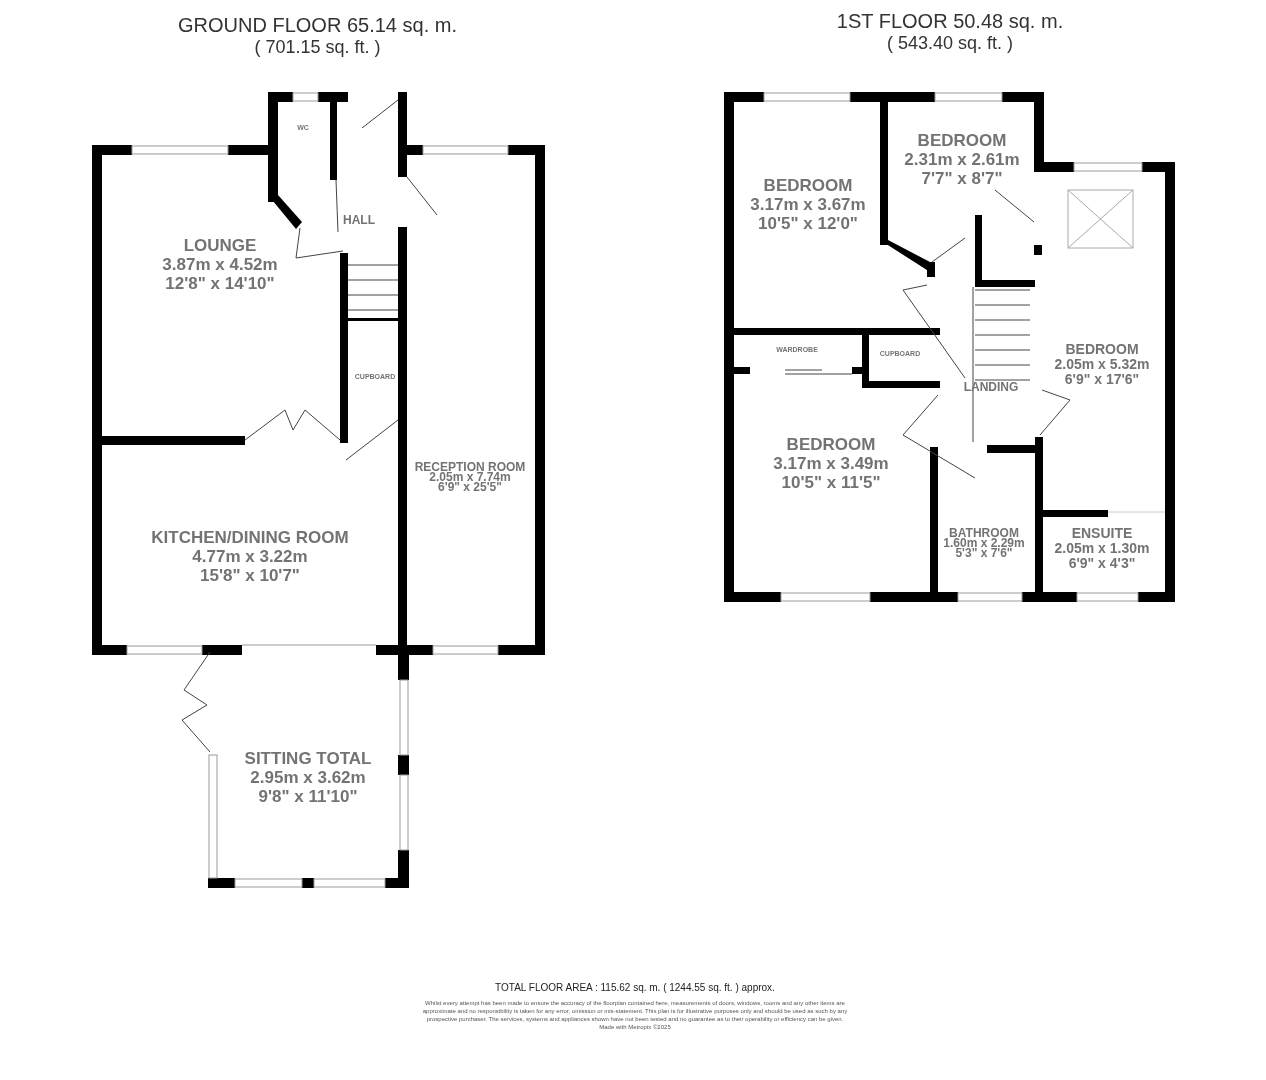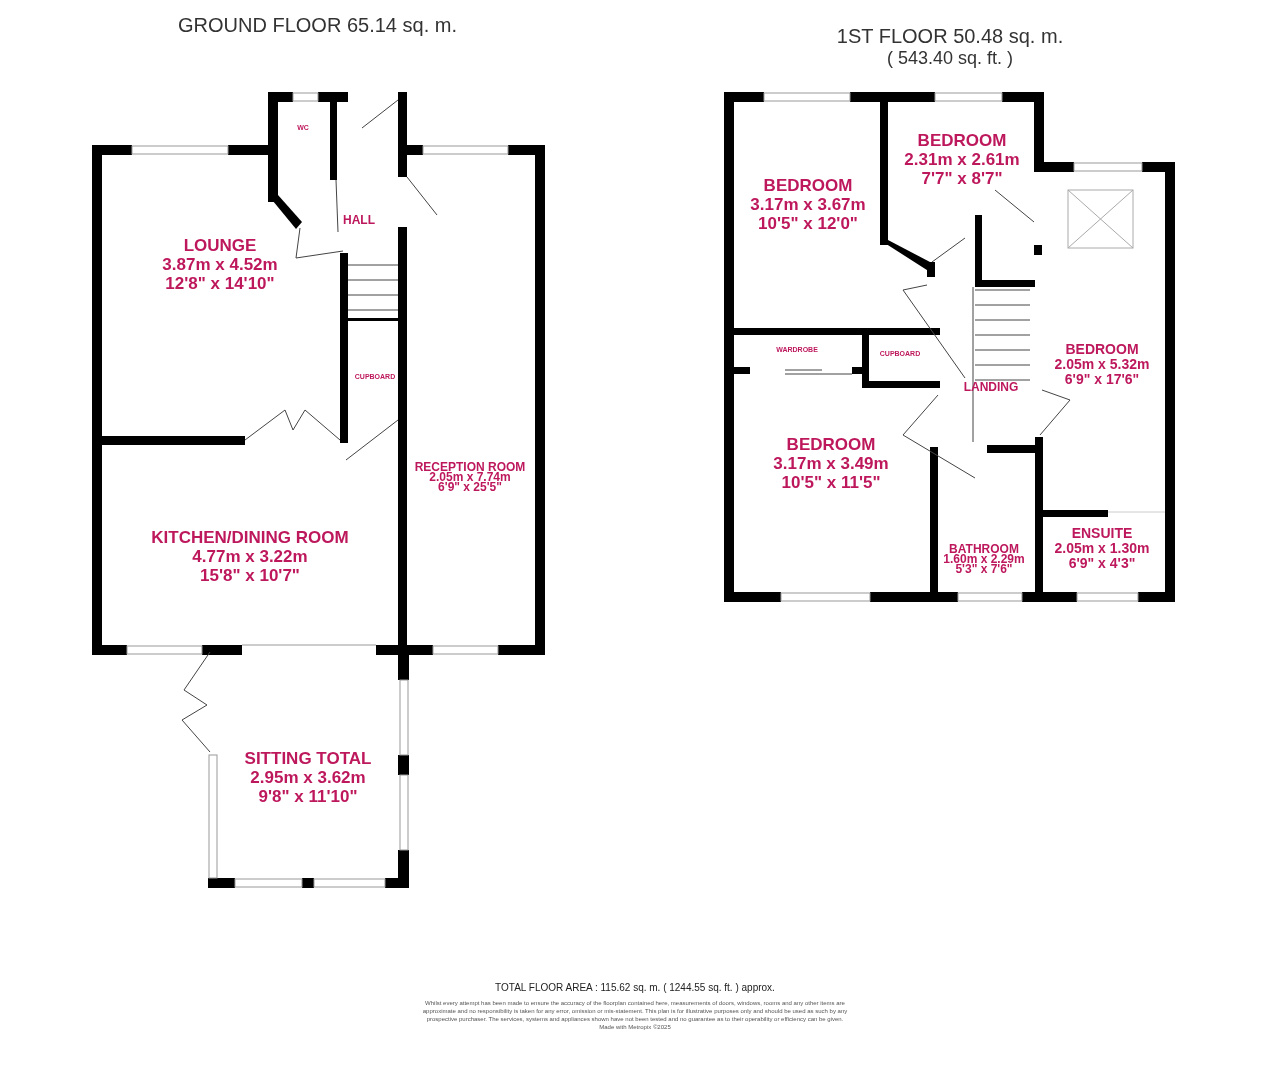--- a/index.html
+++ b/index.html
@@ -1,35 +1,36 @@
 <!DOCTYPE html>
 <html><head>
 <meta charset="utf-8">
 <style>
   html, body { margin: 0; padding: 0; background: #ffffff; }
   body { width: 1266px; height: 1080px; position: relative; overflow: hidden; font-family: "Liberation Sans", sans-serif; }
   .title { position: absolute; text-align: center; color: #333; font-size: 20px; line-height: 22px; }
   .title .sub { font-size: 18px; }
   svg.plan { position: absolute; left: 0; top: 0; }
-  .lbl { position: absolute; text-align: center; color: #be185d; font-weight: bold; transform: translateX(-50%); white-space: nowrap; }
+  .lbl { position: absolute; text-align: center; color: #737373; font-weight: bold; transform: translateX(-50%); white-space: nowrap; }
   .lbl.big { font-size: 17px; line-height: 19px; }
   .lbl.med { font-size: 12px; line-height: 13px; }
   .lbl.small { font-size: 12px; line-height: 10px; }
   .lbl.tiny { font-size: 7px; line-height: 8px; }
   .footer { position: absolute; left: 420px; width: 430px; text-align: center; color: #222; }
   .footer .total { font-size: 10px; }
   .footer .disc { font-size: 6px; line-height: 8px; color: #555; margin-top: 6px; }
 </style>
 </head>
 <body>
 
 <div class="title" style="left:130px; top:14px; width:375px;">
   <div>GROUND FLOOR 65.14 sq. m.</div>
-</div>
-<div class="title" style="left:770px; top:25px; width:360px;">
+  <div class="sub">( 701.15 sq. ft. )</div>
+</div>
+<div class="title" style="left:770px; top:10px; width:360px;">
   <div>1ST FLOOR 50.48 sq. m.</div>
   <div class="sub">( 543.40 sq. ft. )</div>
 </div>
 
 <svg class="plan" width="1266" height="1080" viewBox="0 0 1266 1080">
   <g fill="#000" stroke="none">
 
     <rect x="92" y="145" width="10" height="510"></rect>
     <rect x="92" y="145" width="40" height="10"></rect>
     <rect x="228" y="145" width="48" height="10"></rect>
@@ -187,21 +188,21 @@
 <div class="lbl med" style="left:1102px; top:342px; font-size:14px; line-height:15px;">
   <div>BEDROOM</div>
   <div>2.05m x 5.32m</div>
   <div>6'9" x 17'6"</div>
 </div>
 <div class="lbl big" style="left:831px; top:435px;">
   <div>BEDROOM</div>
   <div>3.17m x 3.49m</div>
   <div>10'5" x 11'5"</div>
 </div>
-<div class="lbl small" style="left:984px; top:544px;">
+<div class="lbl small" style="left:984px; top:528px;">
   <div>BATHROOM</div>
   <div>1.60m x 2.29m</div>
   <div>5'3" x 7'6"</div>
 </div>
 <div class="lbl med" style="left:1102px; top:526px; font-size:14px; line-height:15px;">
   <div>ENSUITE</div>
   <div>2.05m x 1.30m</div>
   <div>6'9" x 4'3"</div>
 </div>
 <div class="lbl tiny" style="left:797px; top:346px;">WARDROBE</div>

